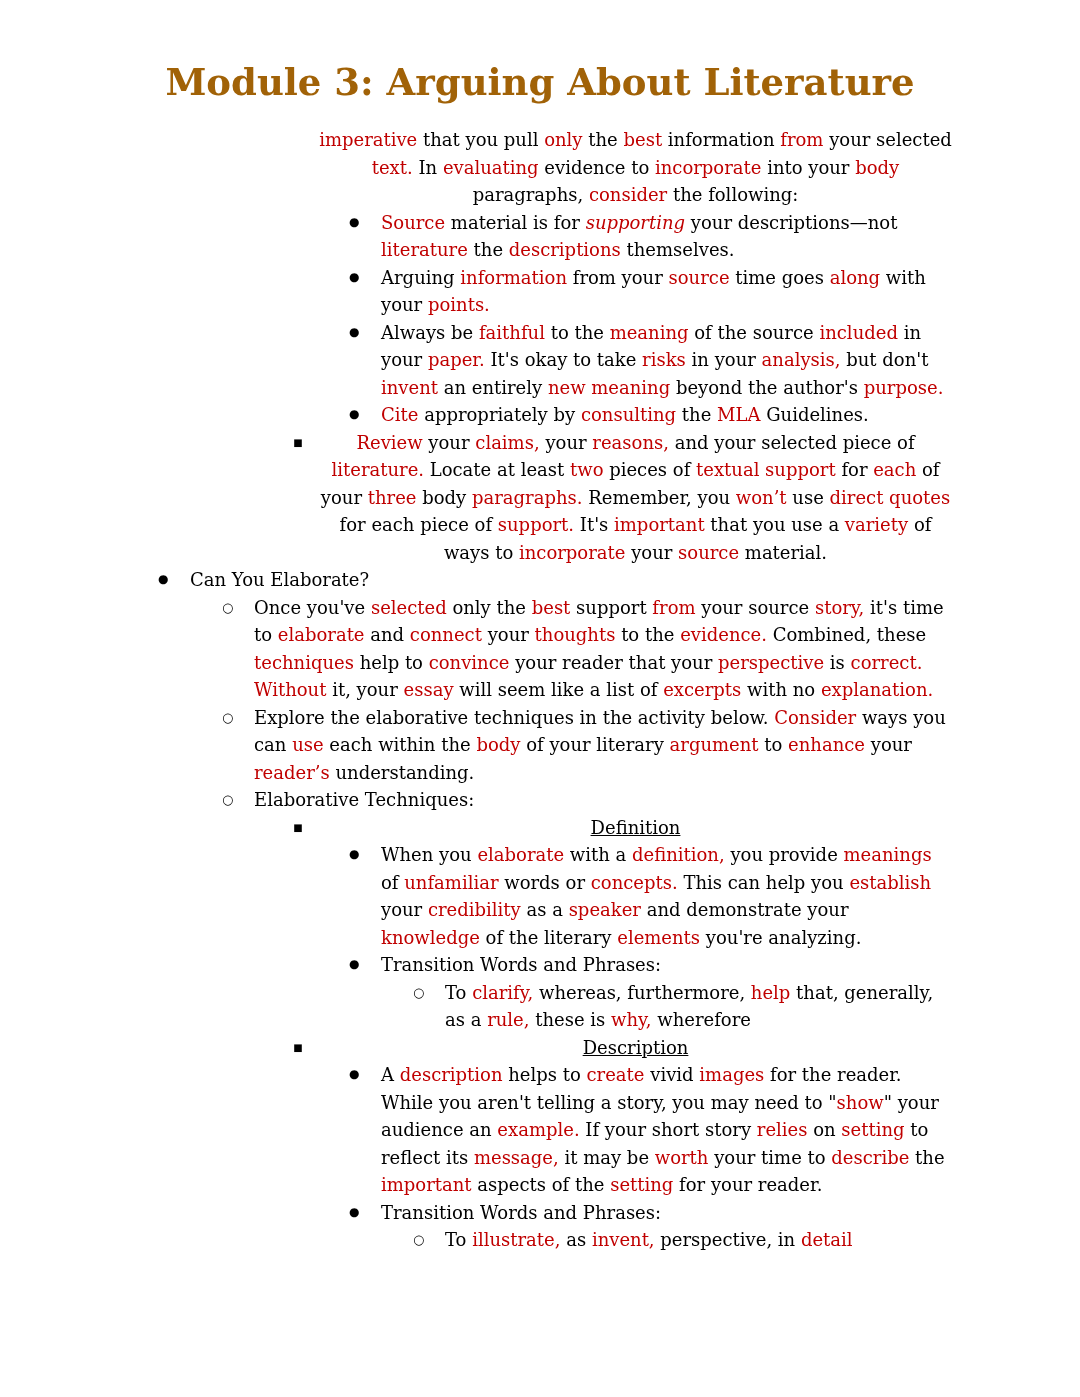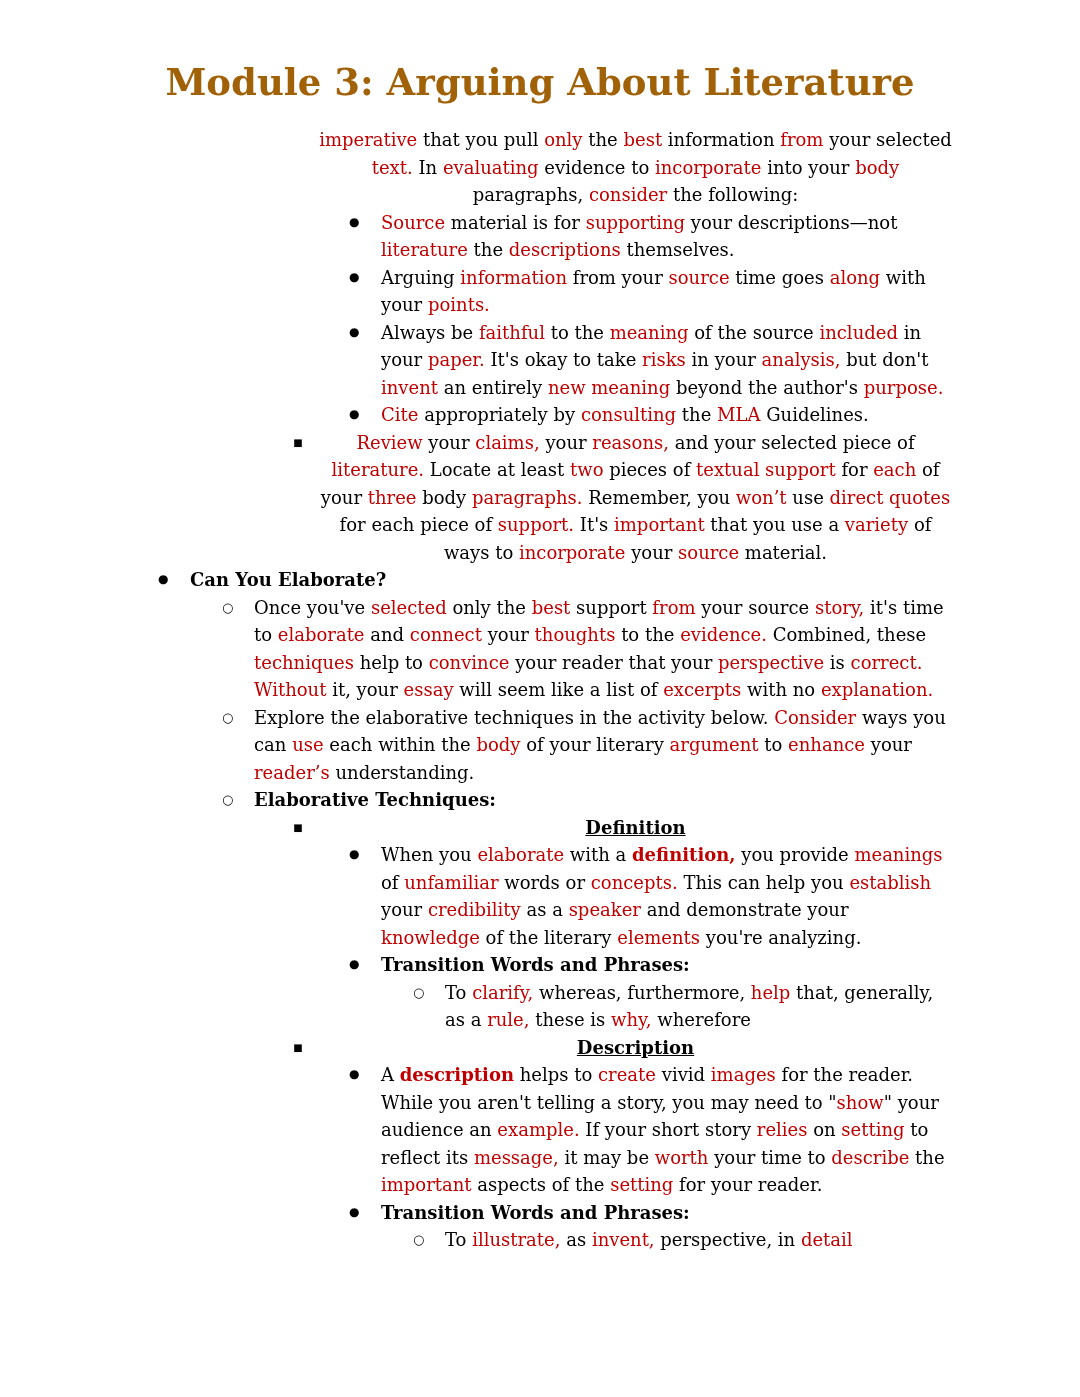--- a/index.html
+++ b/index.html
@@ -40,22 +40,22 @@
     left:-32px;
     top:0;
     width:24px;
     line-height:27.5px;
     color:#000;
   }
   .bullet.disc{font-size:12px;}
   .bullet.circle{font-size:13px;}
   .bullet.square{font-size:10px;}
   .red{color:#c00000;}
-  .bold{font-weight:700;}
-  .italic{margin-top:40px;}
+  .bold{font-weight:400;}
+  .italic{font-style:italic;margin-top:40px;}
   .underline{text-decoration:underline;}
 </style>
 </head>
 <body>
 
 <div class="page">
   <h1 class="doc-title">Module 3: Arguing About Literature</h1>
   <div class="doc-body">
       <div class="li li-3"><span class="red">imperative</span><span> that you pull </span><span class="red">only</span><span> the </span><span class="red">best</span><span> information </span><span class="red">from</span><span> your selected </span><span class="red">text.</span><span> In </span><span class="red">evaluating</span><span> evidence to </span><span class="red">incorporate</span><span> into your </span><span class="red">body</span><span> paragraphs, </span><span class="red">consider</span><span> the following:</span></div>
       <div class="li li-4"><span class="bullet disc">●</span><span class="red">Source</span><span> material is for </span><span class="red italic">supporting</span><span> your descriptions—not </span><span class="red">literature</span><span> the </span><span class="red">descriptions</span><span> themselves.</span></div>

